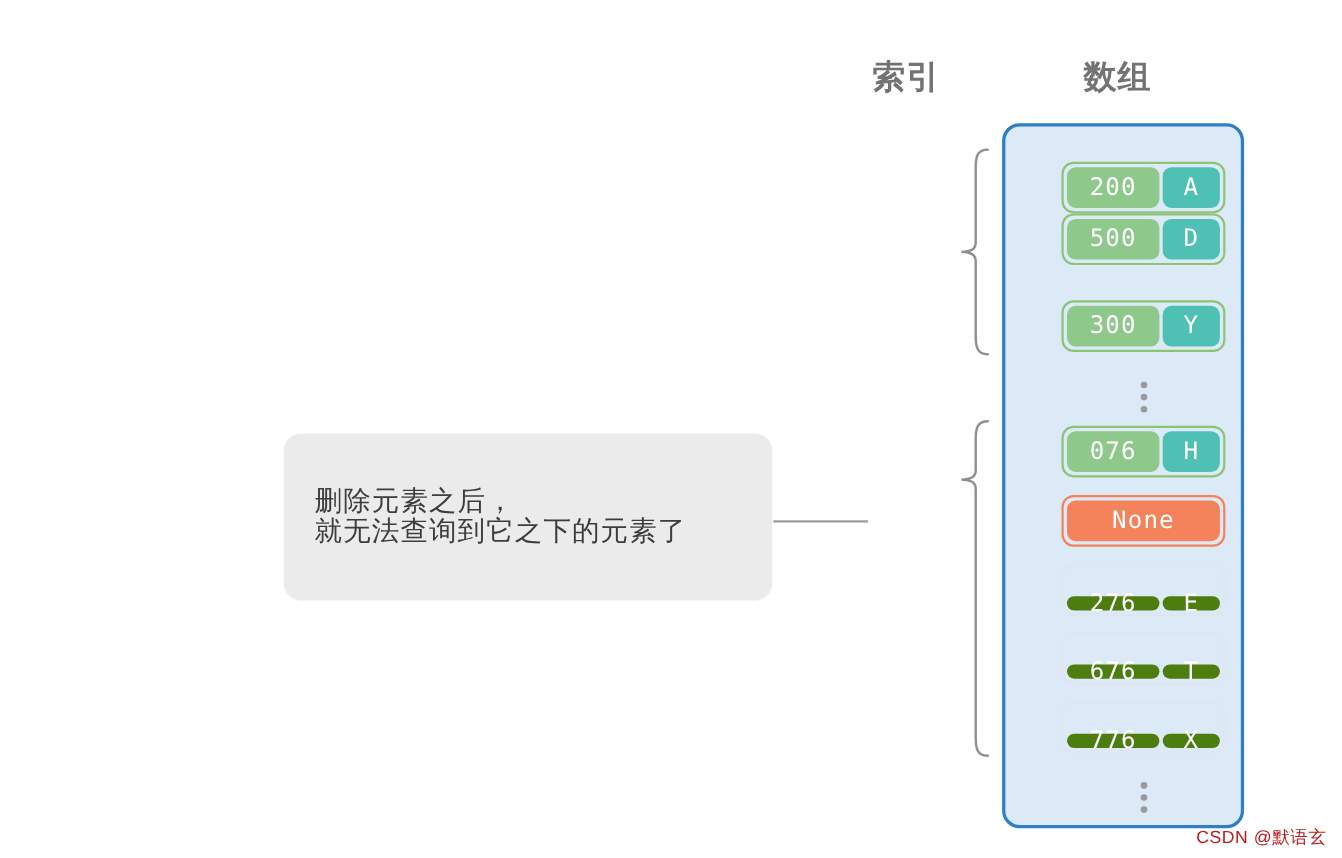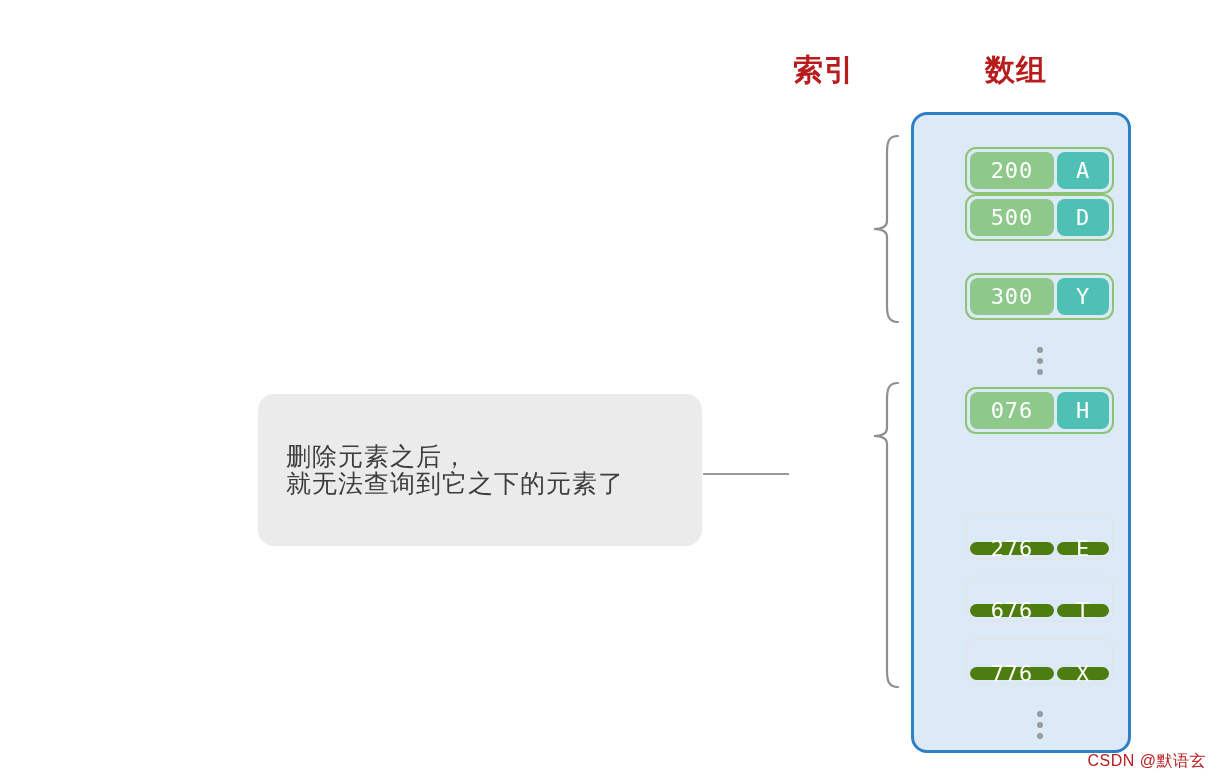--- a/index.html
+++ b/index.html
@@ -17,21 +17,21 @@
     width: 1220px;
     height: 780px;
     background: #ffffff;
   }
 
   
   .col-header {
     position: absolute;
     font-size: 30px;
     font-weight: bold;
-    color: #b91c1c;
+    color: #737373;
     letter-spacing: 1px;
     white-space: nowrap;
   }
   #header-index { left: 793px; top: 50px; }
   #header-array { left: 985px; top: 50px; }
 
   
   #index-column {
     position: absolute;
     left: 795px;
@@ -254,20 +254,25 @@
           <i></i>
           <i></i>
         </div>
       </div>
       <div class="row" style="top: 272px;">
         <div class="kv">
           <div class="key">076</div>
           <div class="val">H</div>
         </div>
       </div>
+      <div class="row" style="top: 335px;">
+        <div class="kv none">
+          <div class="val">None</div>
+        </div>
+      </div>
       <div class="row" style="top: 398px;">
         <div class="kv muted">
           <div class="key">276</div>
           <div class="val">E</div>
         </div>
       </div>
       <div class="row" style="top: 460px;">
         <div class="kv muted">
           <div class="key">676</div>
           <div class="val">T</div>

